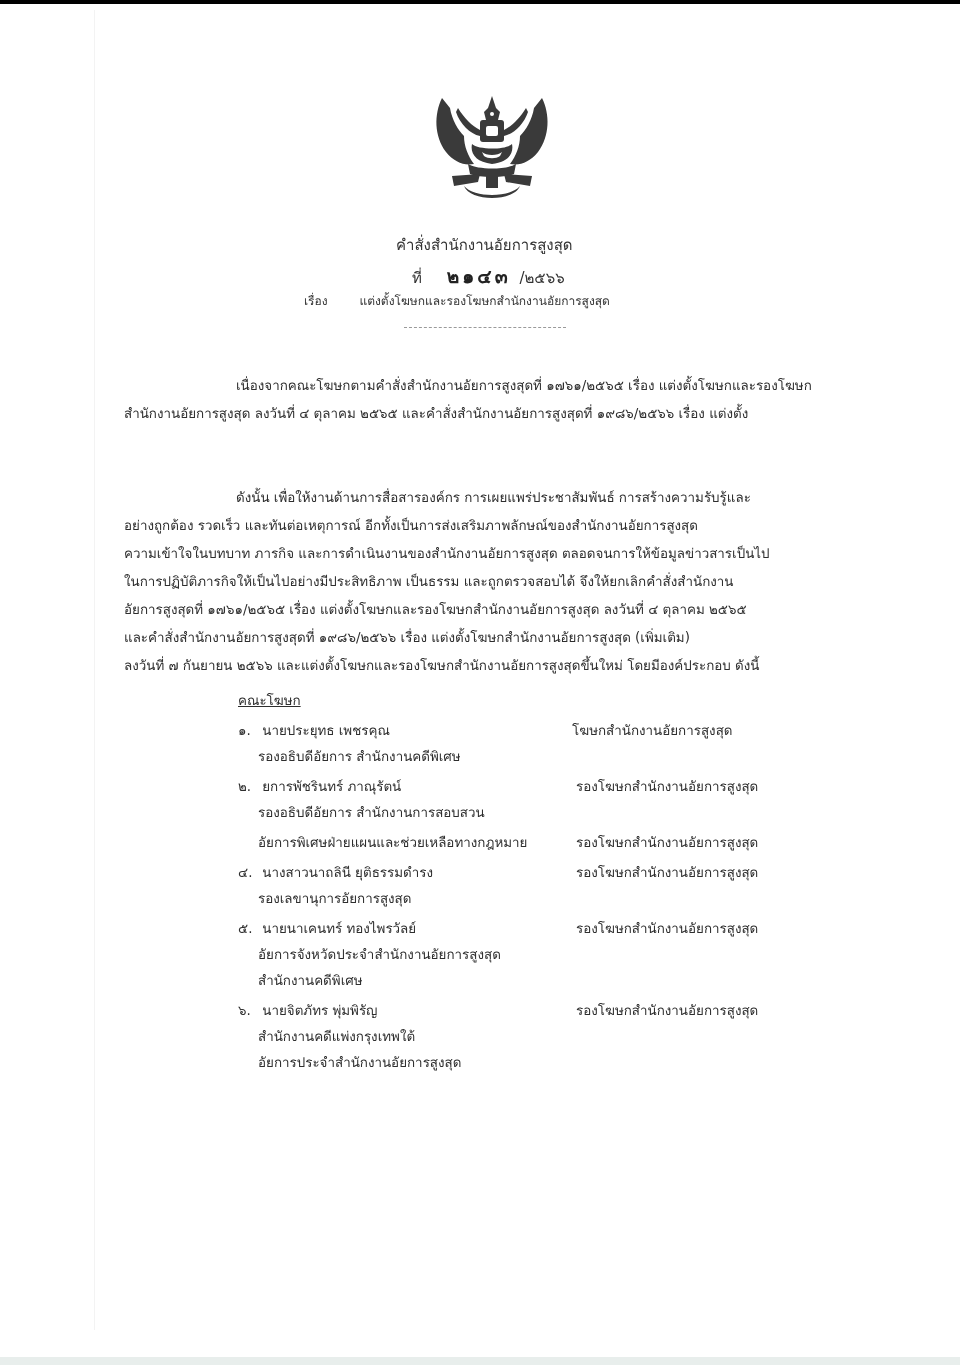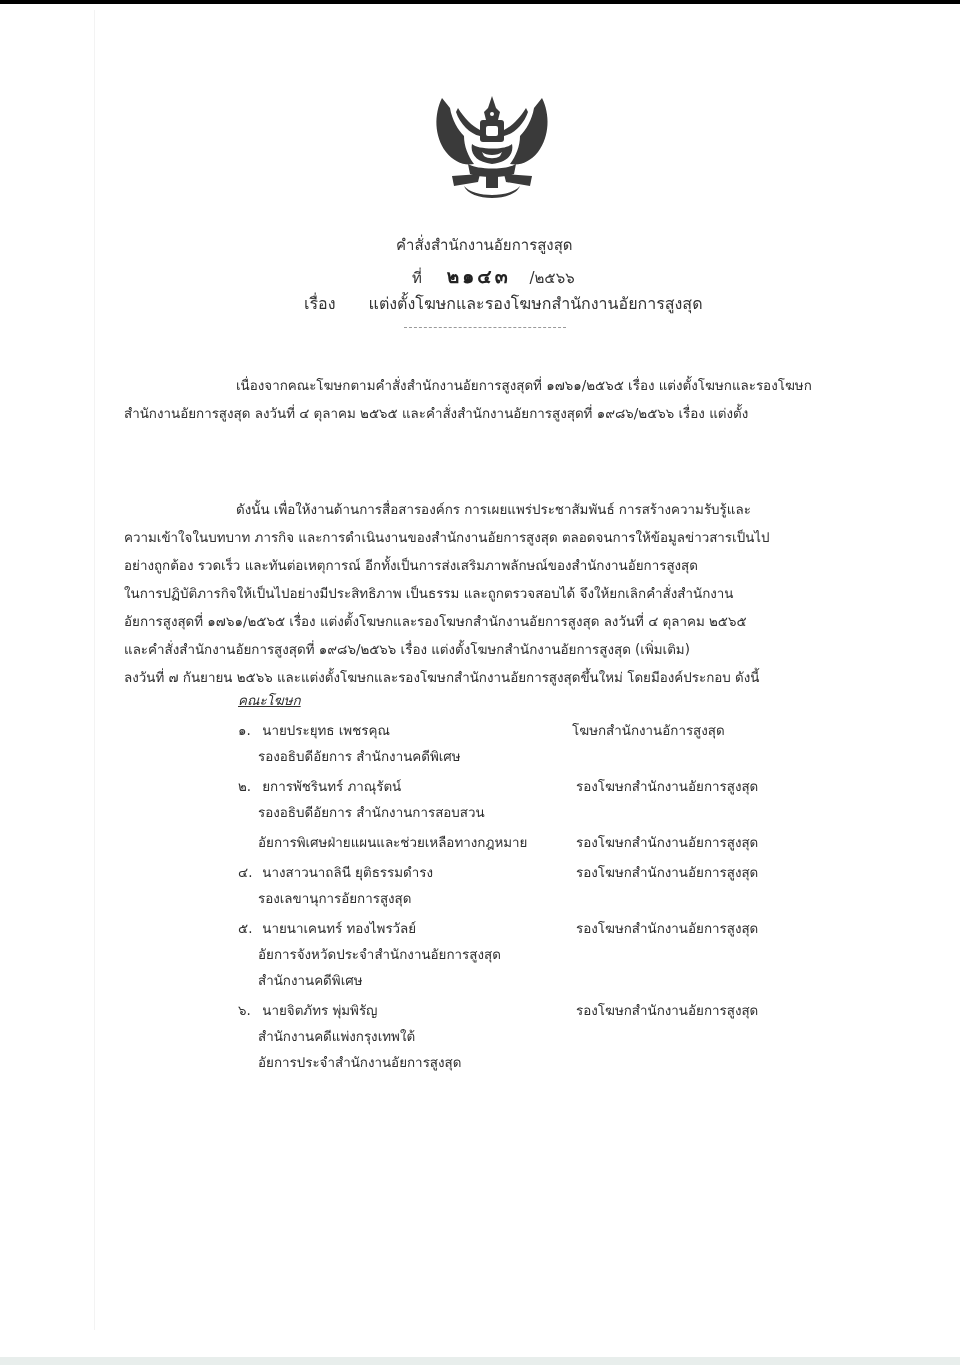--- a/index.html
+++ b/index.html
@@ -62,28 +62,28 @@
       left: 412px;
       font-size: 15px;
       color: #333;
       white-space: nowrap;
     }
     .order-no-row .no-label { margin-right: 20px; }
     .order-no-row .no-value {
       font-size: 19px;
       font-weight: bold;
       letter-spacing: 3px;
-      margin-right: 14px;
+      margin-right: 4px;
       color: #222;
     }
     .subject-row {
       position: absolute;
       top: 287px;
       left: 304px;
-      font-size: 16px;
+      font-size: 12px;
       color: #333;
       white-space: nowrap;
     }
     .subject-row .subj-label { margin-right: 28px; }
     .divider-line {
       position: absolute;
       top: 323px;
       left: 404px;
       width: 162px;
       border-top: 1px dashed #9a9a9a;
@@ -94,36 +94,35 @@
       left: 124px;
       width: 724px;
       font-size: 13.4px;
       line-height: 28px;
       color: #2e2e2e;
       text-align: justify;
     }
     .para .line { display: block; white-space: nowrap; }
     .para .indent { padding-left: 112px; }
     .para1 { top: 368px; }
-    .para2 { top: 492px; }
+    .para2 { top: 480px; }
 
     .committee {
       position: absolute;
       left: 238px;
       top: 686px;
       width: 600px;
       font-size: 13.4px;
       color: #2e2e2e;
     }
     .committee-heading {
       text-decoration: underline;
       margin-bottom: 6px;
       height: 22px;
       line-height: 22px;
-      font-style: italic;
     }
     .member {
       position: relative;
       margin-bottom: 4px;
     }
     .member .name-row {
       height: 26px;
       line-height: 26px;
       white-space: nowrap;
     }
@@ -200,38 +199,38 @@
 
   <div class="divider-line"></div>
 
   <div class="para para1">
     <span class="line indent">เนื่องจากคณะโฆษกตามคำสั่งสำนักงานอัยการสูงสุดที่ ๑๗๖๑/๒๕๖๕ เรื่อง แต่งตั้งโฆษกและรองโฆษก</span>
     <span class="line">สำนักงานอัยการสูงสุด ลงวันที่ ๔ ตุลาคม ๒๕๖๕ และคำสั่งสำนักงานอัยการสูงสุดที่ ๑๙๘๖/๒๕๖๖ เรื่อง แต่งตั้ง</span>
   </div>
 
   <div class="para para2">
     <span class="line indent">ดังนั้น เพื่อให้งานด้านการสื่อสารองค์กร การเผยแพร่ประชาสัมพันธ์ การสร้างความรับรู้และ</span>
+    <span class="line">อย่างถูกต้อง รวดเร็ว และทันต่อเหตุการณ์ อีกทั้งเป็นการส่งเสริมภาพลักษณ์ของสำนักงานอัยการสูงสุด</span>
     <span class="line">ความเข้าใจในบทบาท ภารกิจ และการดำเนินงานของสำนักงานอัยการสูงสุด ตลอดจนการให้ข้อมูลข่าวสารเป็นไป</span>
-    <span class="line">อย่างถูกต้อง รวดเร็ว และทันต่อเหตุการณ์ อีกทั้งเป็นการส่งเสริมภาพลักษณ์ของสำนักงานอัยการสูงสุด</span>
     <span class="line">ในการปฏิบัติภารกิจให้เป็นไปอย่างมีประสิทธิภาพ เป็นธรรม และถูกตรวจสอบได้ จึงให้ยกเลิกคำสั่งสำนักงาน</span>
     <span class="line">อัยการสูงสุดที่ ๑๗๖๑/๒๕๖๕ เรื่อง แต่งตั้งโฆษกและรองโฆษกสำนักงานอัยการสูงสุด ลงวันที่ ๔ ตุลาคม ๒๕๖๕</span>
     <span class="line">และคำสั่งสำนักงานอัยการสูงสุดที่ ๑๙๘๖/๒๕๖๖ เรื่อง แต่งตั้งโฆษกสำนักงานอัยการสูงสุด (เพิ่มเติม)</span>
     <span class="line">ลงวันที่ ๗ กันยายน ๒๕๖๖  และแต่งตั้งโฆษกและรองโฆษกสำนักงานอัยการสูงสุดขึ้นใหม่ โดยมีองค์ประกอบ ดังนี้</span>
   </div>
 
   <div class="committee">
     <div class="committee-heading">คณะโฆษก</div>
 
     <div class="member m1">
       <div class="name-row">
         <span class="num">๑.</span>
         <span>นายประยุทธ  เพชรคุณ</span>
       </div>
       <div class="pos-line">รองอธิบดีอัยการ สำนักงานคดีพิเศษ</div>
-      <div class="role">โฆษกสำนักงานอัการสูงสุด</div>
+      <div class="role">โฆษกสำนักงานอัยการสูงสุด</div>
     </div>
 
     <div class="member">
       <div class="name-row">
         <span class="num">๒.</span>
         <span>ยการพัชรินทร์ ภาณุรัตน์</span>
       </div>
       <div class="pos-line">รองอธิบดีอัยการ สำนักงานการสอบสวน</div>
       <div class="role">รองโฆษกสำนักงานอัยการสูงสุด</div>
     </div>

